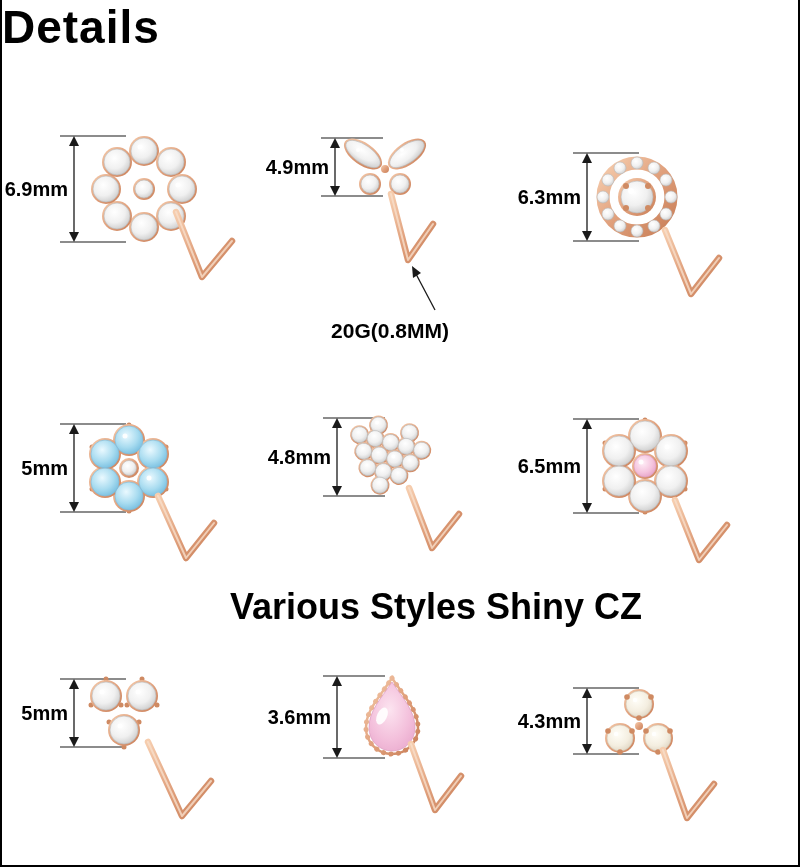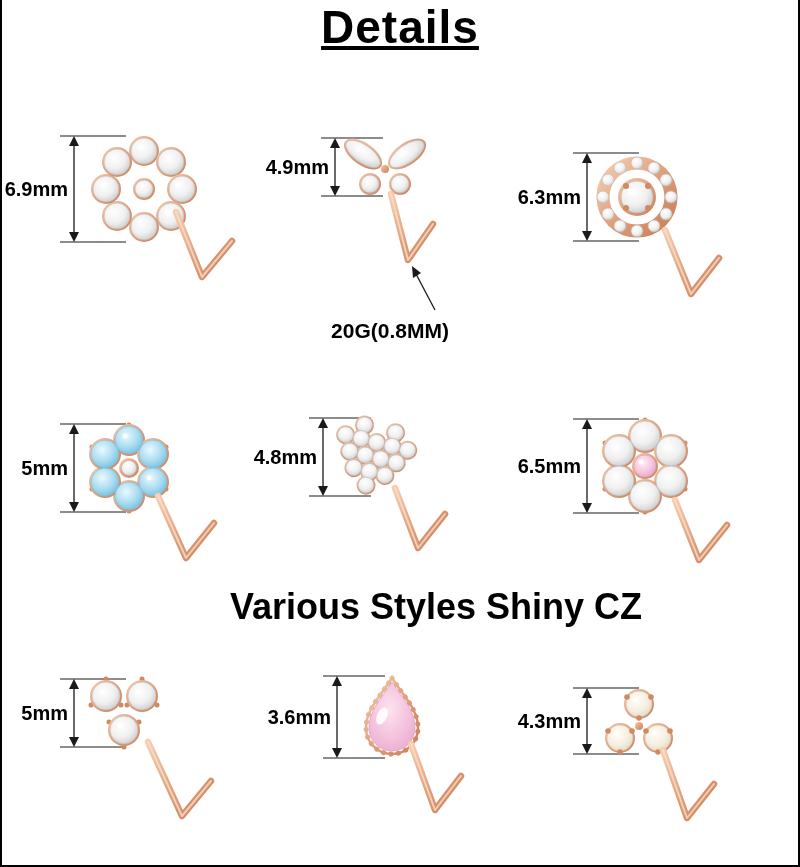--- a/index.html
+++ b/index.html
@@ -3,22 +3,22 @@
 <meta charset="utf-8">
 <style>
   html,body{margin:0;padding:0;background:#fff;}
   .canvas{
     position:relative;width:800px;height:867px;background:#ffffff;
     border-left:2px solid #000;border-right:2px solid #000;border-bottom:2px solid #000;
     box-sizing:border-box;overflow:hidden;
     font-family:"Liberation Sans", sans-serif;
   }
   .title{
-    position:absolute;top:0;left:0;width:100%;text-align:center;margin:0;
-    font-size:46px;font-weight:800;letter-spacing:1px;color:#000;text-decoration:underline;
+    position:absolute;top:0;left:0;width:100%;margin:0;
+    font-size:46px;font-weight:800;letter-spacing:1px;color:#000;
   }
   .subtitle{
     position:absolute;top:586px;left:0;width:100%;text-align:center;margin:0;
     font-size:36px;font-weight:800;color:#000;padding-left:36px;
   }
   .item{position:absolute;}
   
   .st  {fill:url(#cz); stroke:#b9b9b9; stroke-width:.6;}
   .stb {fill:url(#czb);stroke:#7fb9d6; stroke-width:.6;}
   .stp {fill:url(#czp);stroke:#dd9ec2; stroke-width:.6;}
@@ -223,21 +223,21 @@
         <circle class="hl" cx="121" cy="48" r="2.5"></circle>
           <circle class="hl" cx="145" cy="90" r="2.5"></circle>
       </g>
       <g>
         <path class="pin" d="M 154 108 L 182 170 L 210 135"></path>
         <path class="pinhi" d="M 154 108 L 182 170 L 210 135"></path>
       </g>
     </svg>
   </div>
 
-  <div class="item" style="left:251px;top:388px;width:250px;height:205px;">
+  <div class="item" style="left:265px;top:388px;width:250px;height:205px;">
     <svg width="250" height="205" viewBox="0 0 250 205">
       <g>
         <line class="dimcap" x1="56" y1="30" x2="118" y2="30"></line>
         <line class="dimcap" x1="56" y1="108" x2="118" y2="108"></line>
         <line class="dim" x1="70" y1="39" x2="70" y2="99"></line>
         <polygon class="ah" points="70,30 65,40 75,40"></polygon>
         <polygon class="ah" points="70,108 65,98 75,98"></polygon>
       </g>
       <text class="dimlabel" text-anchor="end" x="64" y="76">4.8mm</text>
       <g transform="rotate(14 120 69)">

